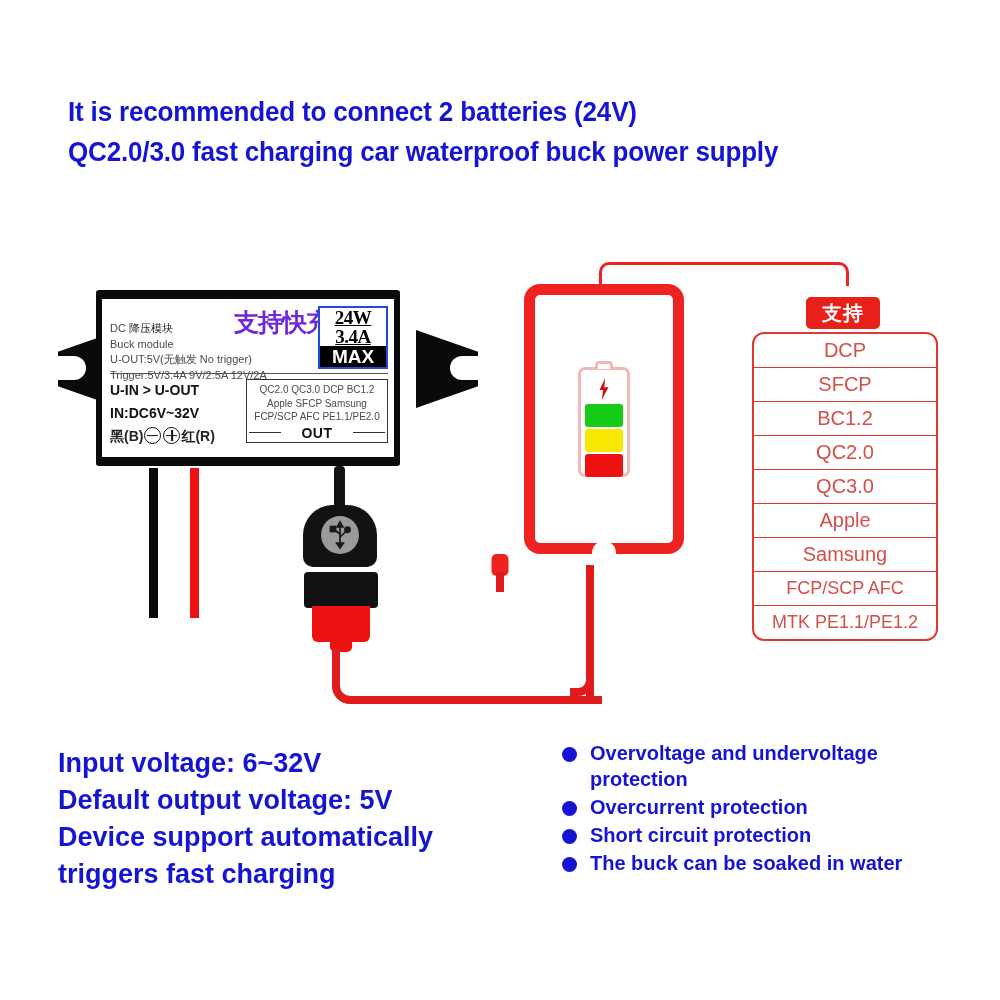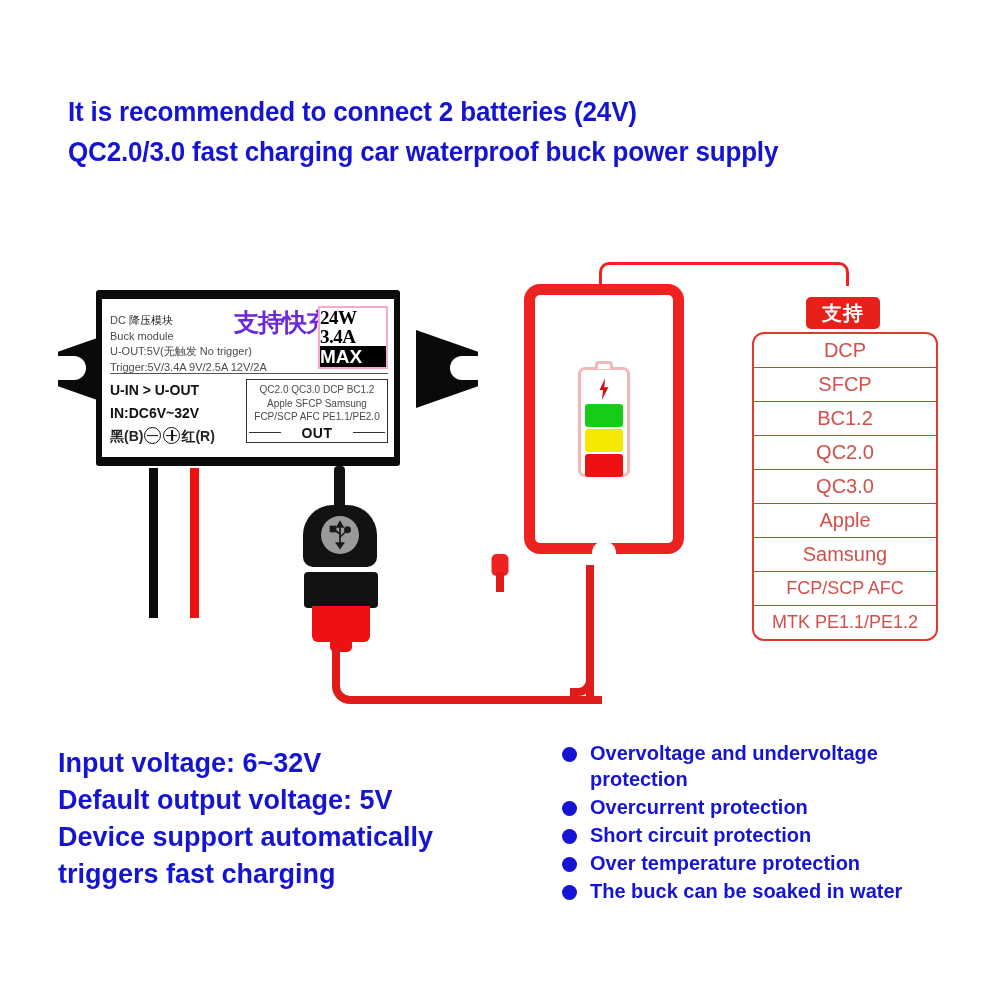--- a/index.html
+++ b/index.html
@@ -86,21 +86,21 @@
   .face-top {
     position: absolute;
     left: 8px;
     top: 6px;
     right: 6px;
     height: 66px;
   }
   .face-specs {
     position: absolute;
     left: 0;
-    top: 8px;
+    top: 16px;
     width: 196px;
     color: #4b4b4b;
     font-size: 11px;
     line-height: 15.5px;
     white-space: nowrap;
   }
   .face-specs .ln1 .cn { color: #222; }
   .kuaichong {
     position: absolute;
     left: 108px;
@@ -110,22 +110,24 @@
     font-weight: bold;
     color: #6d28d9;
     letter-spacing: -1px;
     margin-left: 16px;
   }
   .watt-badge {
     position: absolute;
     right: 0px;
     top: 1px;
     width: 66px;
-    border: 2px solid #f9a8d4;
+    border: 2px solid #1d4ed8;
     background: #fff;
+    text-align: center;
+    text-decoration: underline;
   }
   .watt-badge .w {
     font-family: "Liberation Serif", serif;
     font-weight: bold;
     font-size: 19px;
     line-height: 19px;
     color: #000;
     letter-spacing: -0.5px;
   }
   .watt-badge .max {
@@ -675,19 +677,15 @@
   <div class="feature">
     <span class="dot"></span>
     <span>Overcurrent protection</span>
   </div>
   <div class="feature">
     <span class="dot"></span>
     <span>Short circuit protection</span>
   </div>
   <div class="feature">
     <span class="dot"></span>
-    <span>Over temperature protection</span>
-  </div>
-  <div class="feature">
-    <span class="dot"></span>
     <span>The buck can be soaked in water</span>
   </div>
 </div>
 
 </body></html>

